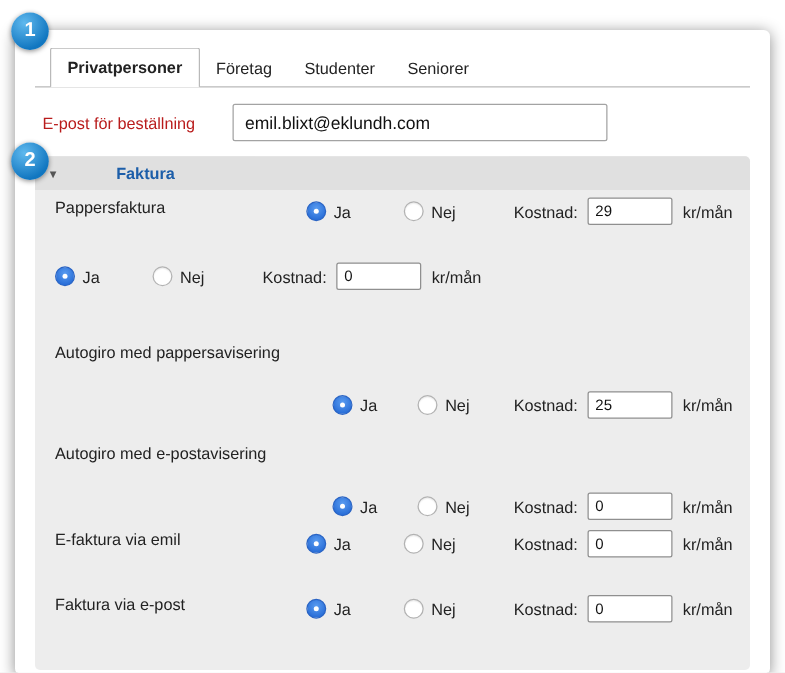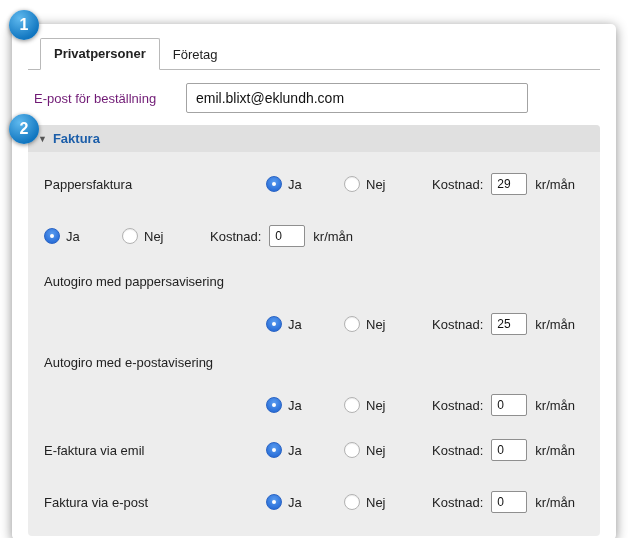--- a/index.html
+++ b/index.html
@@ -40,23 +40,23 @@
     background: #ffffff;
     font-weight: bold;
     border-radius: 2px 2px 0 0;
   }
   
   .email-row {
     display: flex;
     align-items: center;
     padding: 13px 4px 12px 6px;
   }
-  .email-label { font-size: 13px; color: #701a75; width: 152px; }
+  .email-label { font-size: 13px; color: #b91c1c; width: 152px; }
   .email-input {
-    width: 342px; height: 30px;
+    width: 300px; height: 30px;
     border: 1px solid #a3a3a3;
     border-radius: 2px;
     font-size: 14px;
     color: #111;
     padding: 0 9px;
     font-family: "Liberation Sans", sans-serif;
     background: #fff;
   }
   
   .section {
@@ -68,25 +68,25 @@
     background: #e0e0e0;
     border-radius: 4px 4px 0 0;
     padding: 6px 10px;
     font-size: 13px;
     font-weight: bold;
     display: flex;
     align-items: center;
     cursor: pointer;
   }
   .collapse-arrow { color: #555; font-size: 9px; margin-right: 6px; }
-  .section-title { color: #1c5ea9; }
+  .section-title { color: #1c5ea9; margin-left: 40px; }
   .rows { padding: 6px 14px 0 16px; }
   .option-row {
     display: flex;
-    align-items: center;
+    align-items: flex-start;
     min-height: 52px;
     font-size: 13px;
     color: #222;
   }
   .row-label { width: 222px; }
   .controls { display: flex; align-items: center; flex: 1; }
   .option-row.two-line { display: block; padding: 12px 0 8px 0; min-height: 0; }
   .option-row.two-line .row-label { display: block; width: auto; margin-bottom: 24px; }
   .option-row.two-line .controls { margin-left: 222px; }
   .cell { display: flex; align-items: center; gap: 6px; }
@@ -111,21 +111,21 @@
     content: "";
     position: absolute;
     left: 5px; top: 5px;
     width: 4px; height: 4px;
     background: #fff;
     border-radius: 50%;
   }
   .radio-label { cursor: pointer; }
   .cost-group { display: flex; align-items: center; gap: 8px; }
   .cost-input {
-    width: 36px; height: 22px;
+    width: 68px; height: 22px;
     border: 1px solid #8f8f8f;
     border-radius: 2px;
     font-size: 12px;
     padding: 0 5px;
     font-family: "Liberation Sans", sans-serif;
     background: #fff;
     color: #111;
   }
   
   .badge {
@@ -149,20 +149,22 @@
 <body>
 
 <div class="badge badge-1">1</div>
 <div class="badge badge-2">2</div>
 
 <div class="card">
 
   <div class="tabbar">
       <div class="tab active">Privatpersoner</div>
       <div class="tab">Företag</div>
+      <div class="tab">Studenter</div>
+      <div class="tab">Seniorer</div>
     </div>
 
   <div class="email-row">
     <div class="email-label">E-post för beställning</div>
     <input class="email-input" type="text" value="emil.blixt@eklundh.com" style="">
   </div>
 
   <div class="section">
     <div class="section-header">
       <span class="collapse-arrow">▼</span>

